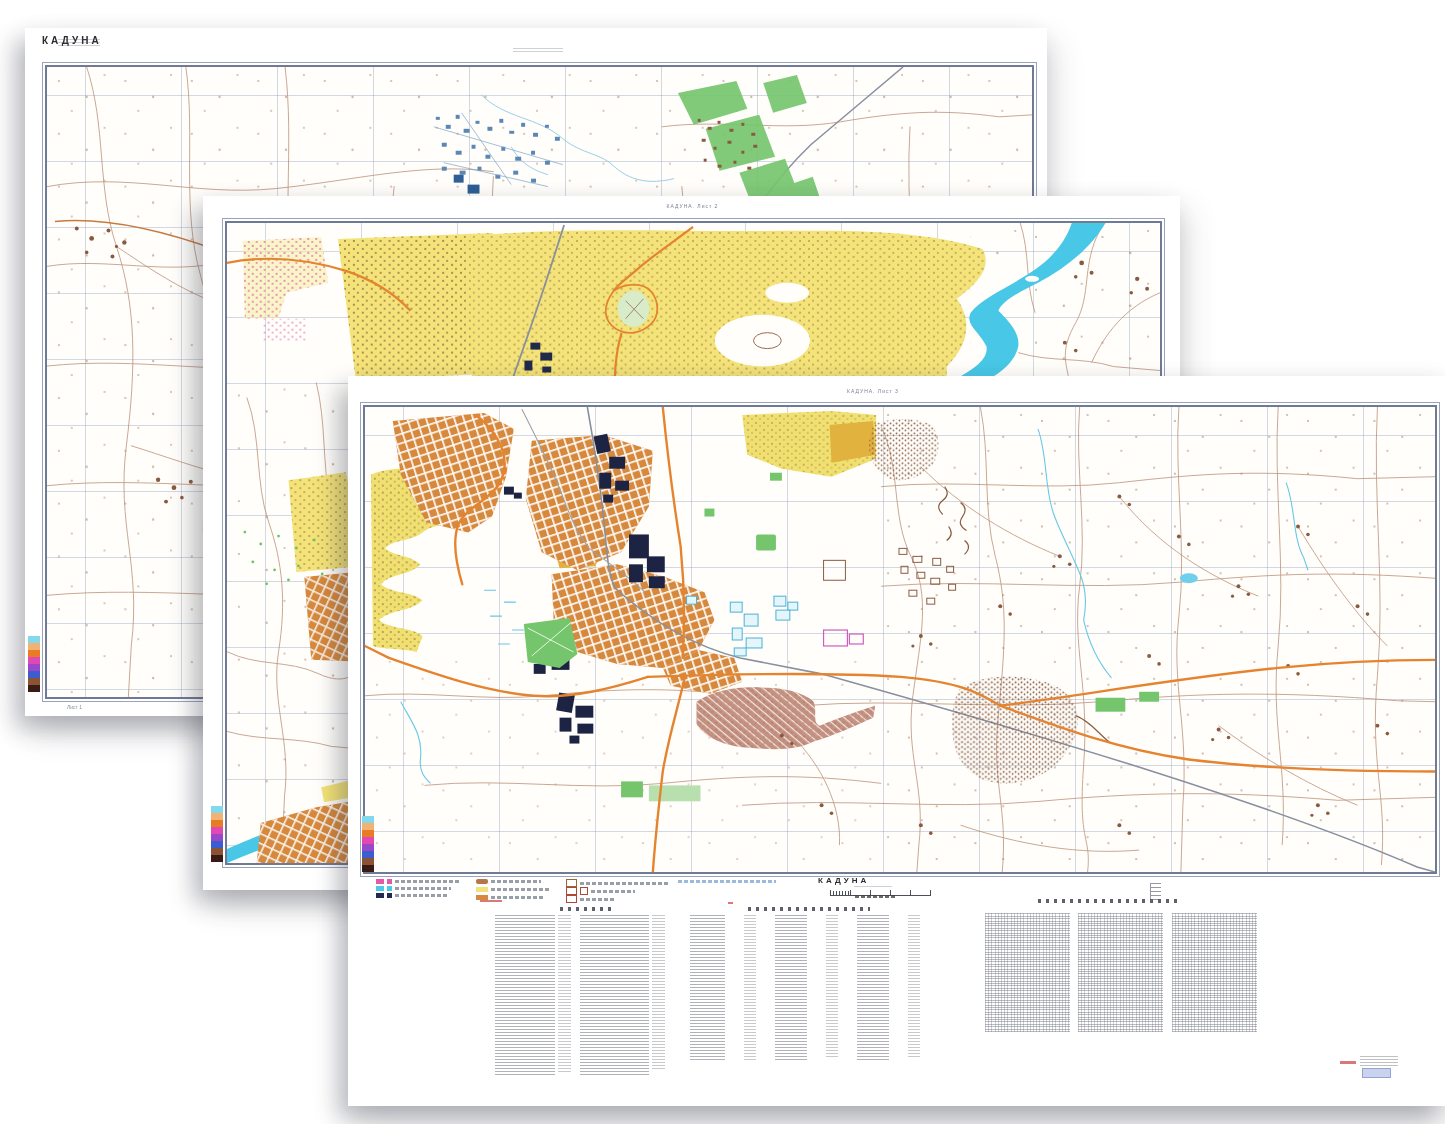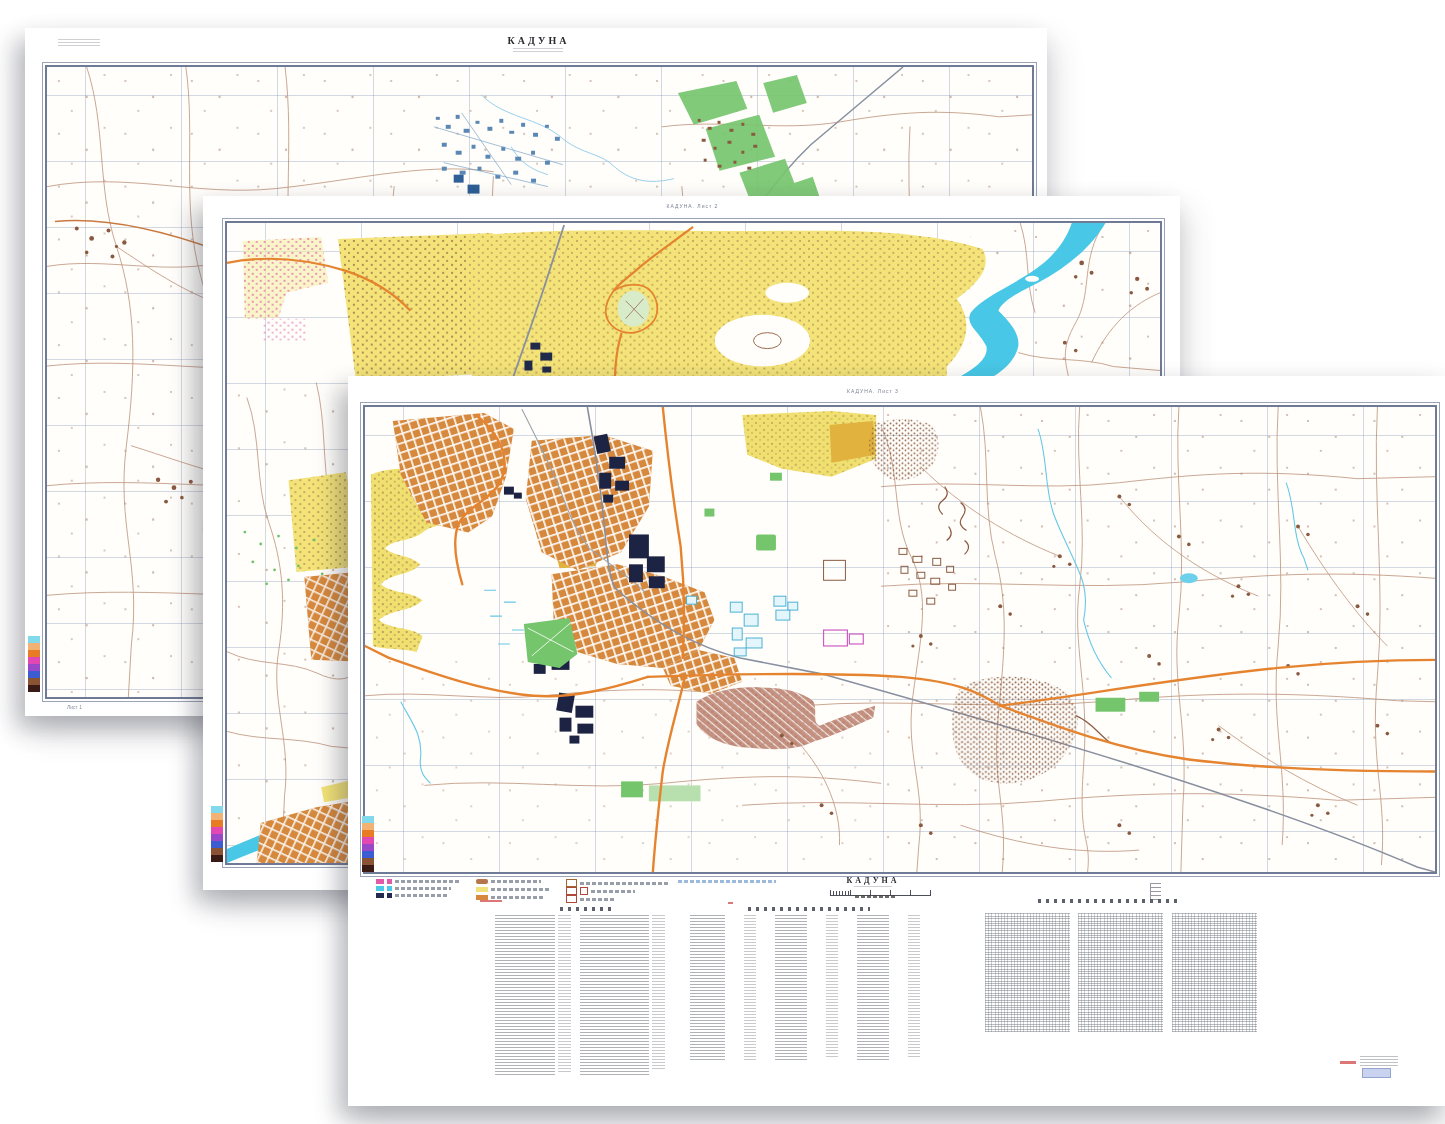--- a/index.html
+++ b/index.html
@@ -6,22 +6,22 @@
   body{width:1445px;height:1124px;position:relative;background:#ffffff;overflow:hidden;
        font-family:"Liberation Sans", sans-serif;}
   .paper{position:absolute;background:#ffffff;
          box-shadow:-10px 12px 22px rgba(55,58,72,.30), 6px 16px 30px rgba(55,58,72,.18);}
   .frame{position:absolute;border:1px solid #9aa3b8;}
   .frame .inner{position:absolute;inset:2px;border:2px solid #6f7a96;overflow:hidden;background:
       linear-gradient(to right, rgba(128,148,182,.35) 1px, transparent 1px),
       linear-gradient(to bottom, rgba(128,148,182,.35) 1px, transparent 1px);
       background-size:96px 66px;background-position:38px 28px;background-color:#fffefb;}
   .frame svg{position:absolute;inset:0;width:100%;height:100%;}
-  .sheet-title{position:absolute;text-align:center;color:#2a2a30;font-weight:bold;
-               font-family:Liberation Serif, serif;letter-spacing:3px;font-size:10px;}
+  .sheet-title{position:absolute;color:#2a2a30;font-weight:bold;
+               font-family:Liberation Sans, sans-serif;letter-spacing:3px;font-size:10px;}
   .sheet-subhead{position:absolute;color:#7a8094;font-size:5px;letter-spacing:1px;white-space:nowrap;}
   .caption{position:absolute;color:#8a8fa0;font-size:5px;}
   .gk{background-image:repeating-linear-gradient(180deg, rgba(88,93,104,.48) 0 1px, transparent 1px 3px);}
   .gk-dense{background-image:
       repeating-linear-gradient(0deg, rgba(92,97,110,.42) 0 1px, transparent 1px 2.4px),
       repeating-linear-gradient(90deg, rgba(92,97,110,.30) 0 1px, transparent 1px 3.2px);}
   .gk-hdr{background-image:repeating-linear-gradient(90deg, #5c616c 0 3px, transparent 3px 8px);height:4px;}
   .lg-txt{height:3px;background-image:repeating-linear-gradient(90deg, rgba(118,126,140,.75) 0 4px, transparent 4px 6px);}
   .lg-row{position:absolute;display:flex;align-items:center;gap:3px;}
   .sw{width:8px;height:5px;display:inline-block;}

